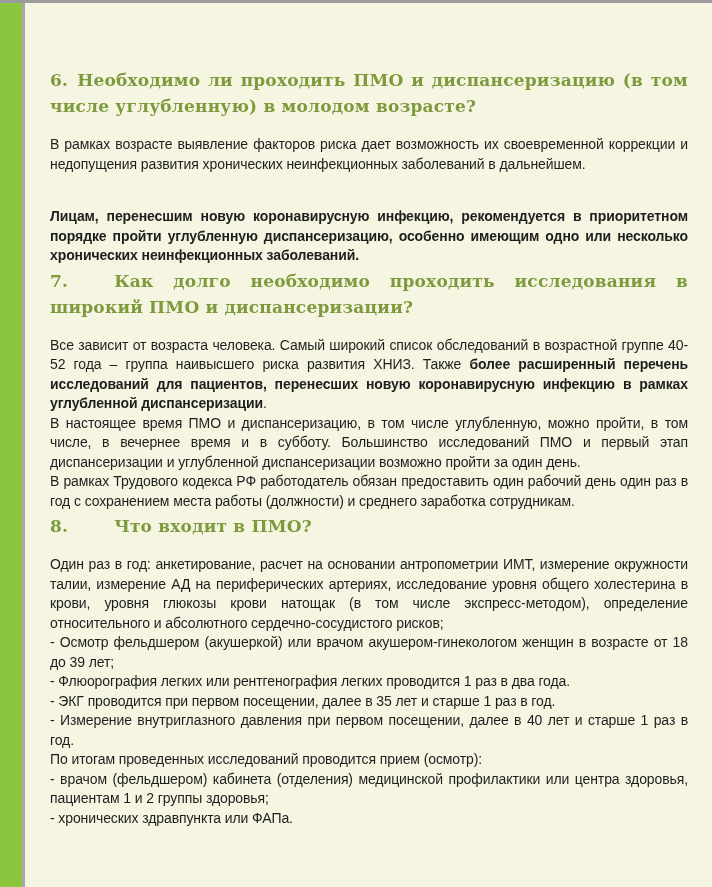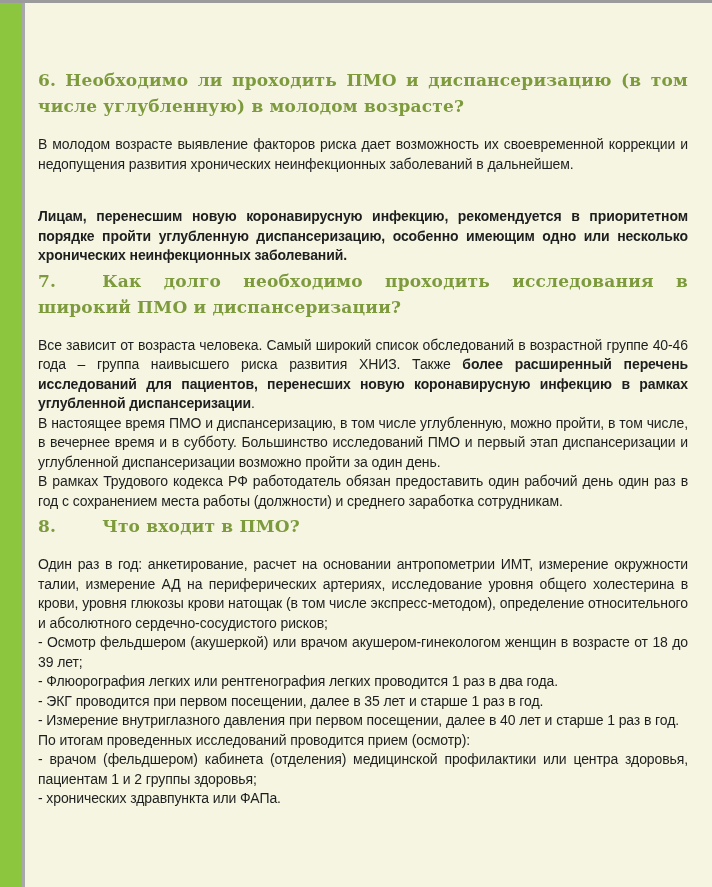--- a/index.html
+++ b/index.html
@@ -18,21 +18,21 @@
   .accent-strip {
     position: absolute; top: 3px; bottom: 0; left: 0; width: 22px;
     background: #8cc63f; z-index: 2;
   }
   .strip-line {
     position: absolute; top: 3px; bottom: 0; left: 22px; width: 3px;
     background: #a8a8a8; z-index: 2;
   }
   .content {
     position: absolute; left: 25px; top: 3px; right: 0; bottom: 0;
-    padding: 64px 24px 8px 13px; overflow: hidden;
+    padding: 64px 24px 8px 25px; overflow: hidden;
     box-sizing: border-box;
   }
   .heading {
     font-family: "DejaVu Serif", "Liberation Serif", serif;
     font-weight: bold;
     font-size: 17px; line-height: 26px;
     color: #7d9a3d;
     text-align: justify;
     margin: 0 0 16px 0;
     letter-spacing: 0.2px;
@@ -55,27 +55,27 @@
 
 <div class="page">
   <div class="top-border"></div>
   <div class="accent-strip"></div>
   <div class="strip-line"></div>
 
   <div class="content">
 
     <p class="heading"><span class="hnum hnum--sm">6.</span><span>Необходимо ли проходить ПМО и диспансеризацию (в том числе углубленную) в молодом возрасте?</span></p>
 
-    <p class="para">В молодом возрасте выявление факторов риска дает возможность их своевременной коррекции и недопущения развития хронических неинфекционных заболеваний в дальнейшем.</p>
+    <p class="para">В рамках возрасте выявление факторов риска дает возможность их своевременной коррекции и недопущения развития хронических неинфекционных заболеваний в дальнейшем.</p>
 
     <p class="para bold">Лицам, перенесшим новую коронавирусную инфекцию, рекомендуется в приоритетном порядке пройти углубленную диспансеризацию, особенно имеющим одно или несколько хронических неинфекционных заболеваний.</p>
 
     <p class="heading tight-top"><span class="hnum">7.</span><span>Как долго необходимо проходить исследования в широкий ПМО и диспансеризации?</span></p>
 
-    <p class="para"><span>Все зависит от возраста человека. Самый широкий список обследований в возрастной группе 40-46 года – группа наивысшего риска развития ХНИЗ. Также </span><span class="bold">более расширенный перечень исследований для пациентов, перенесших новую коронавирусную инфекцию в рамках углубленной диспансеризации</span><span>.</span></p>
+    <p class="para"><span>Все зависит от возраста человека. Самый широкий список обследований в возрастной группе 40-52 года – группа наивысшего риска развития ХНИЗ. Также </span><span class="bold">более расширенный перечень исследований для пациентов, перенесших новую коронавирусную инфекцию в рамках углубленной диспансеризации</span><span>.</span></p>
 
     <p class="para">В настоящее время ПМО и диспансеризацию, в том числе углубленную, можно пройти, в том числе, в вечернее время и в субботу. Большинство исследований ПМО и первый этап диспансеризации и углубленной диспансеризации возможно пройти за один день.</p>
 
     <p class="para">В рамках Трудового кодекса РФ работодатель обязан предоставить один рабочий день один раз в год с сохранением места работы (должности) и среднего заработка сотрудникам.</p>
 
     <p class="heading tight-top"><span class="hnum">8.</span><span>Что входит в ПМО?</span></p>
 
     <p class="para">Один раз в год: анкетирование, расчет на основании антропометрии ИМТ, измерение окружности талии, измерение АД на периферических артериях, исследование уровня общего холестерина в крови, уровня глюкозы крови натощак (в том числе экспресс-методом), определение относительного и абсолютного сердечно-сосудистого рисков;</p>
 
     <p class="para">- Осмотр фельдшером (акушеркой) или врачом акушером-гинекологом женщин в возрасте от 18 до 39 лет;</p>

